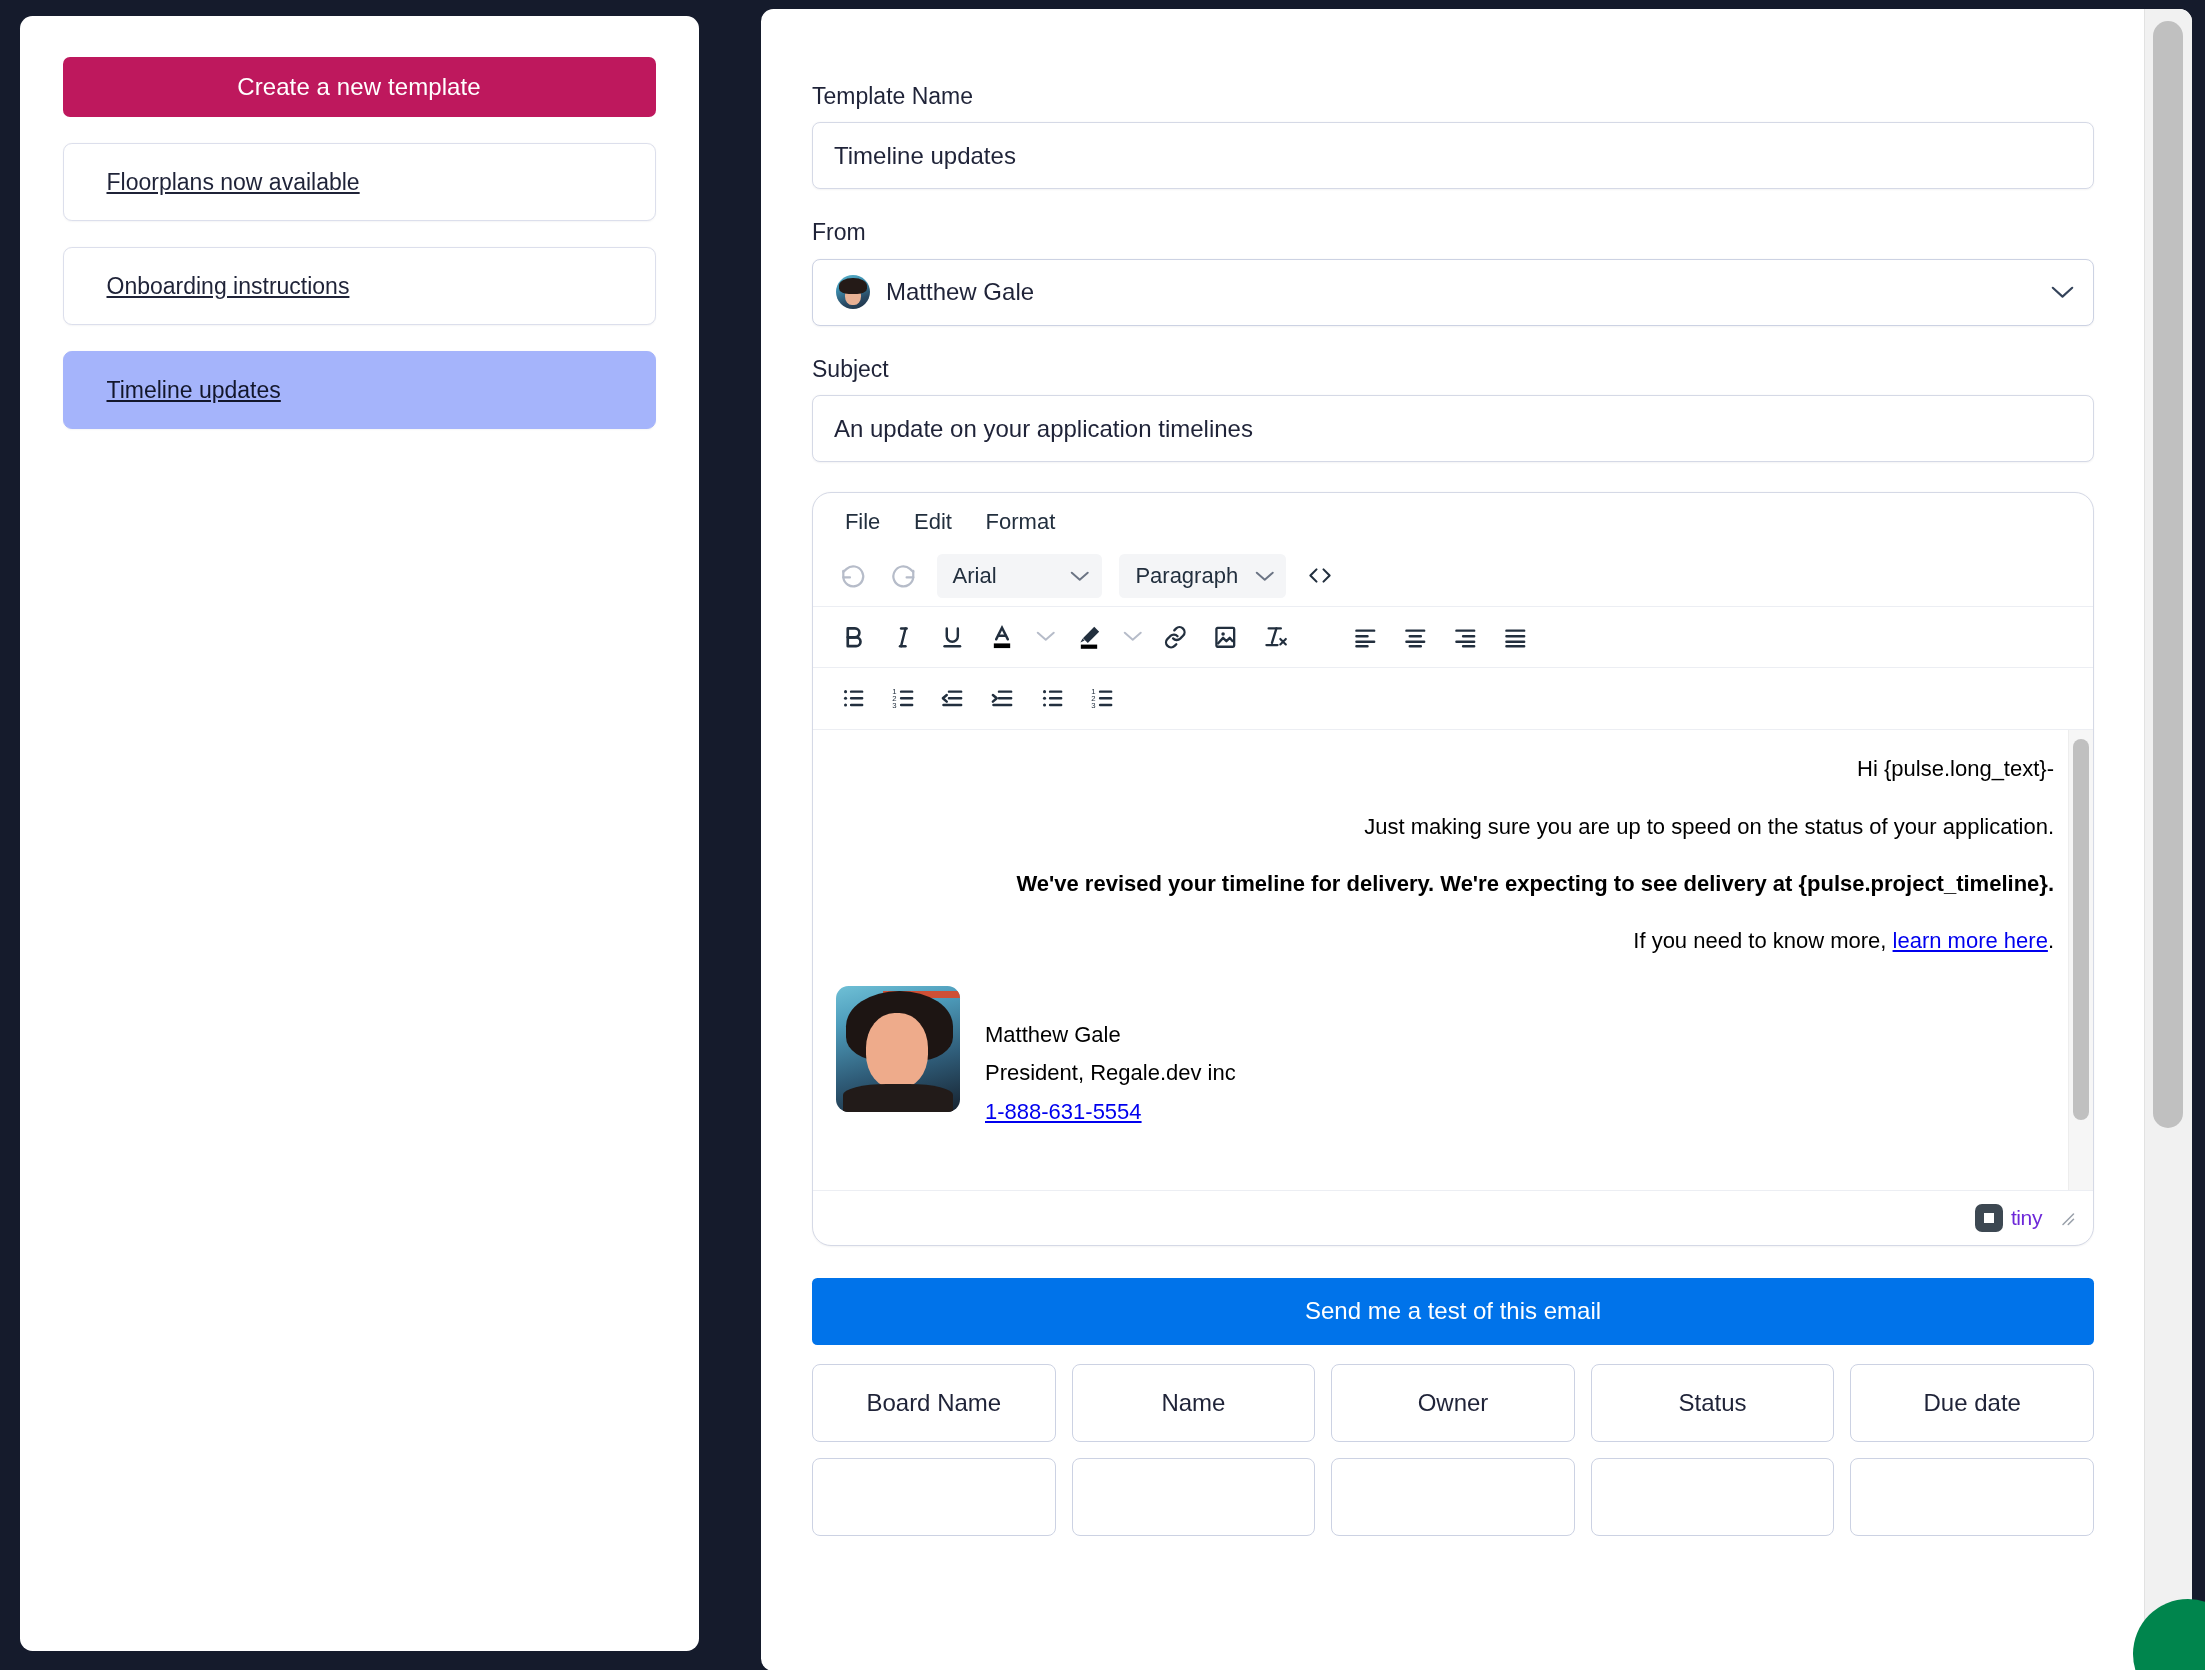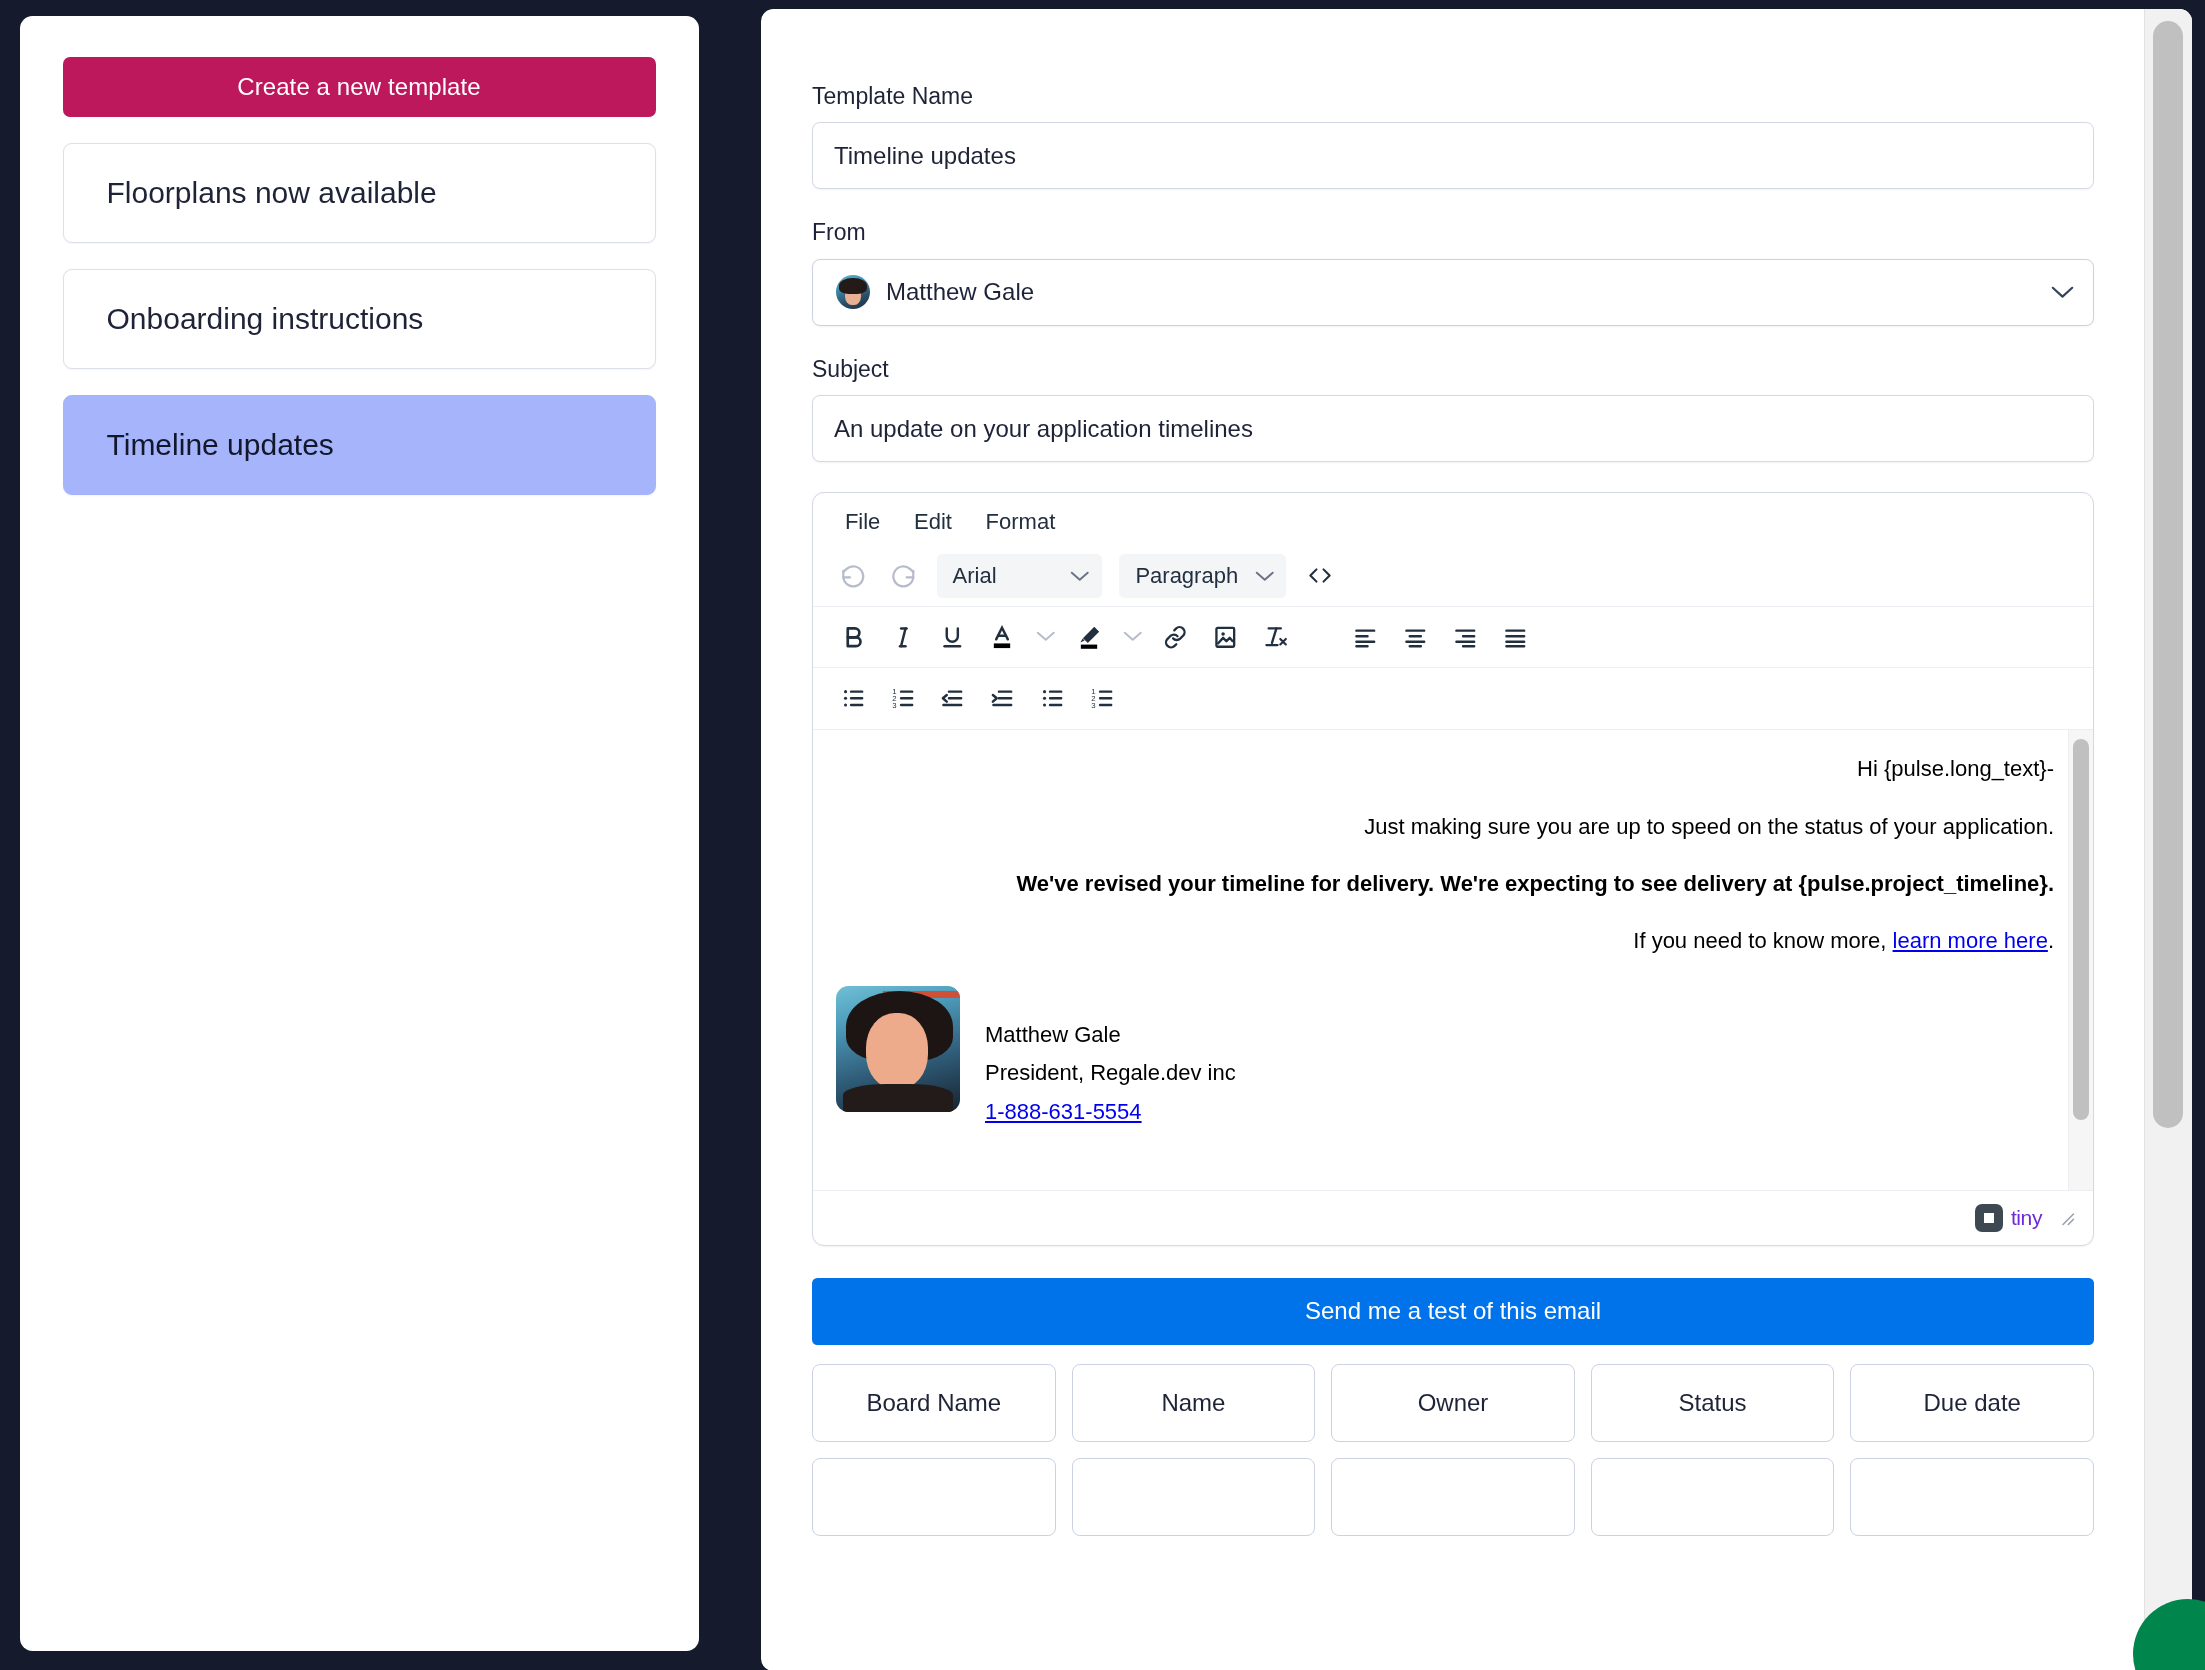--- a/index.html
+++ b/index.html
@@ -28,30 +28,31 @@
     border: none; border-radius: 7px;
     font-family: "Liberation Sans", sans-serif;
     font-size: 24px;
     letter-spacing: 0.1px;
     cursor: pointer;
     text-align: center;
     line-height: 60px;
   }
   .tpl-list { margin-top: 26px; display: flex; flex-direction: column; gap: 26px; }
   .tpl-item {
-    height: 100px;
+    height: 78px;
     border: 0.9px solid #dcdfec;
     border-radius: 8.9px;
     background: #ffffff;
     display: flex; align-items: center;
     padding-left: 43px;
-    font-size: 30px;
+    font-size: 23px;
     color: #1f2338;
     cursor: pointer;
     box-shadow: 0 0.9px 1.8px rgba(20,25,45,.045);
+    text-decoration: underline;
   }
   .tpl-item.selected {
     background: #a5b4fb;
     border-color: #a5b4fb;
     color: #13172b;
   }
 
   
   .main-panel {
     position: absolute;
@@ -133,21 +134,21 @@
   .from-name { font-size: 24px; color: #1f2338; flex: 1 1 auto; }
   .chev {
     width: 23px; height: 13.3px; flex: 0 0 auto; color:#34435a;
   }
 
   
   .editor {
     margin-top: 30px;
     width: 100%;
     border: 0.9px solid #d5d9e6;
-    border-radius: 12px;
+    border-radius: 19px;
     background: #fff;
     overflow: hidden;
     box-shadow: 0 0.9px 1.8px rgba(20,25,45,.05);
   }
   .menubar {
     height: 57px; display: flex; align-items: center;
     padding: 0 19.5px; gap: 8.9px;
   }
   .menu-item {
     font-size: 22px; color: #222f3e;

